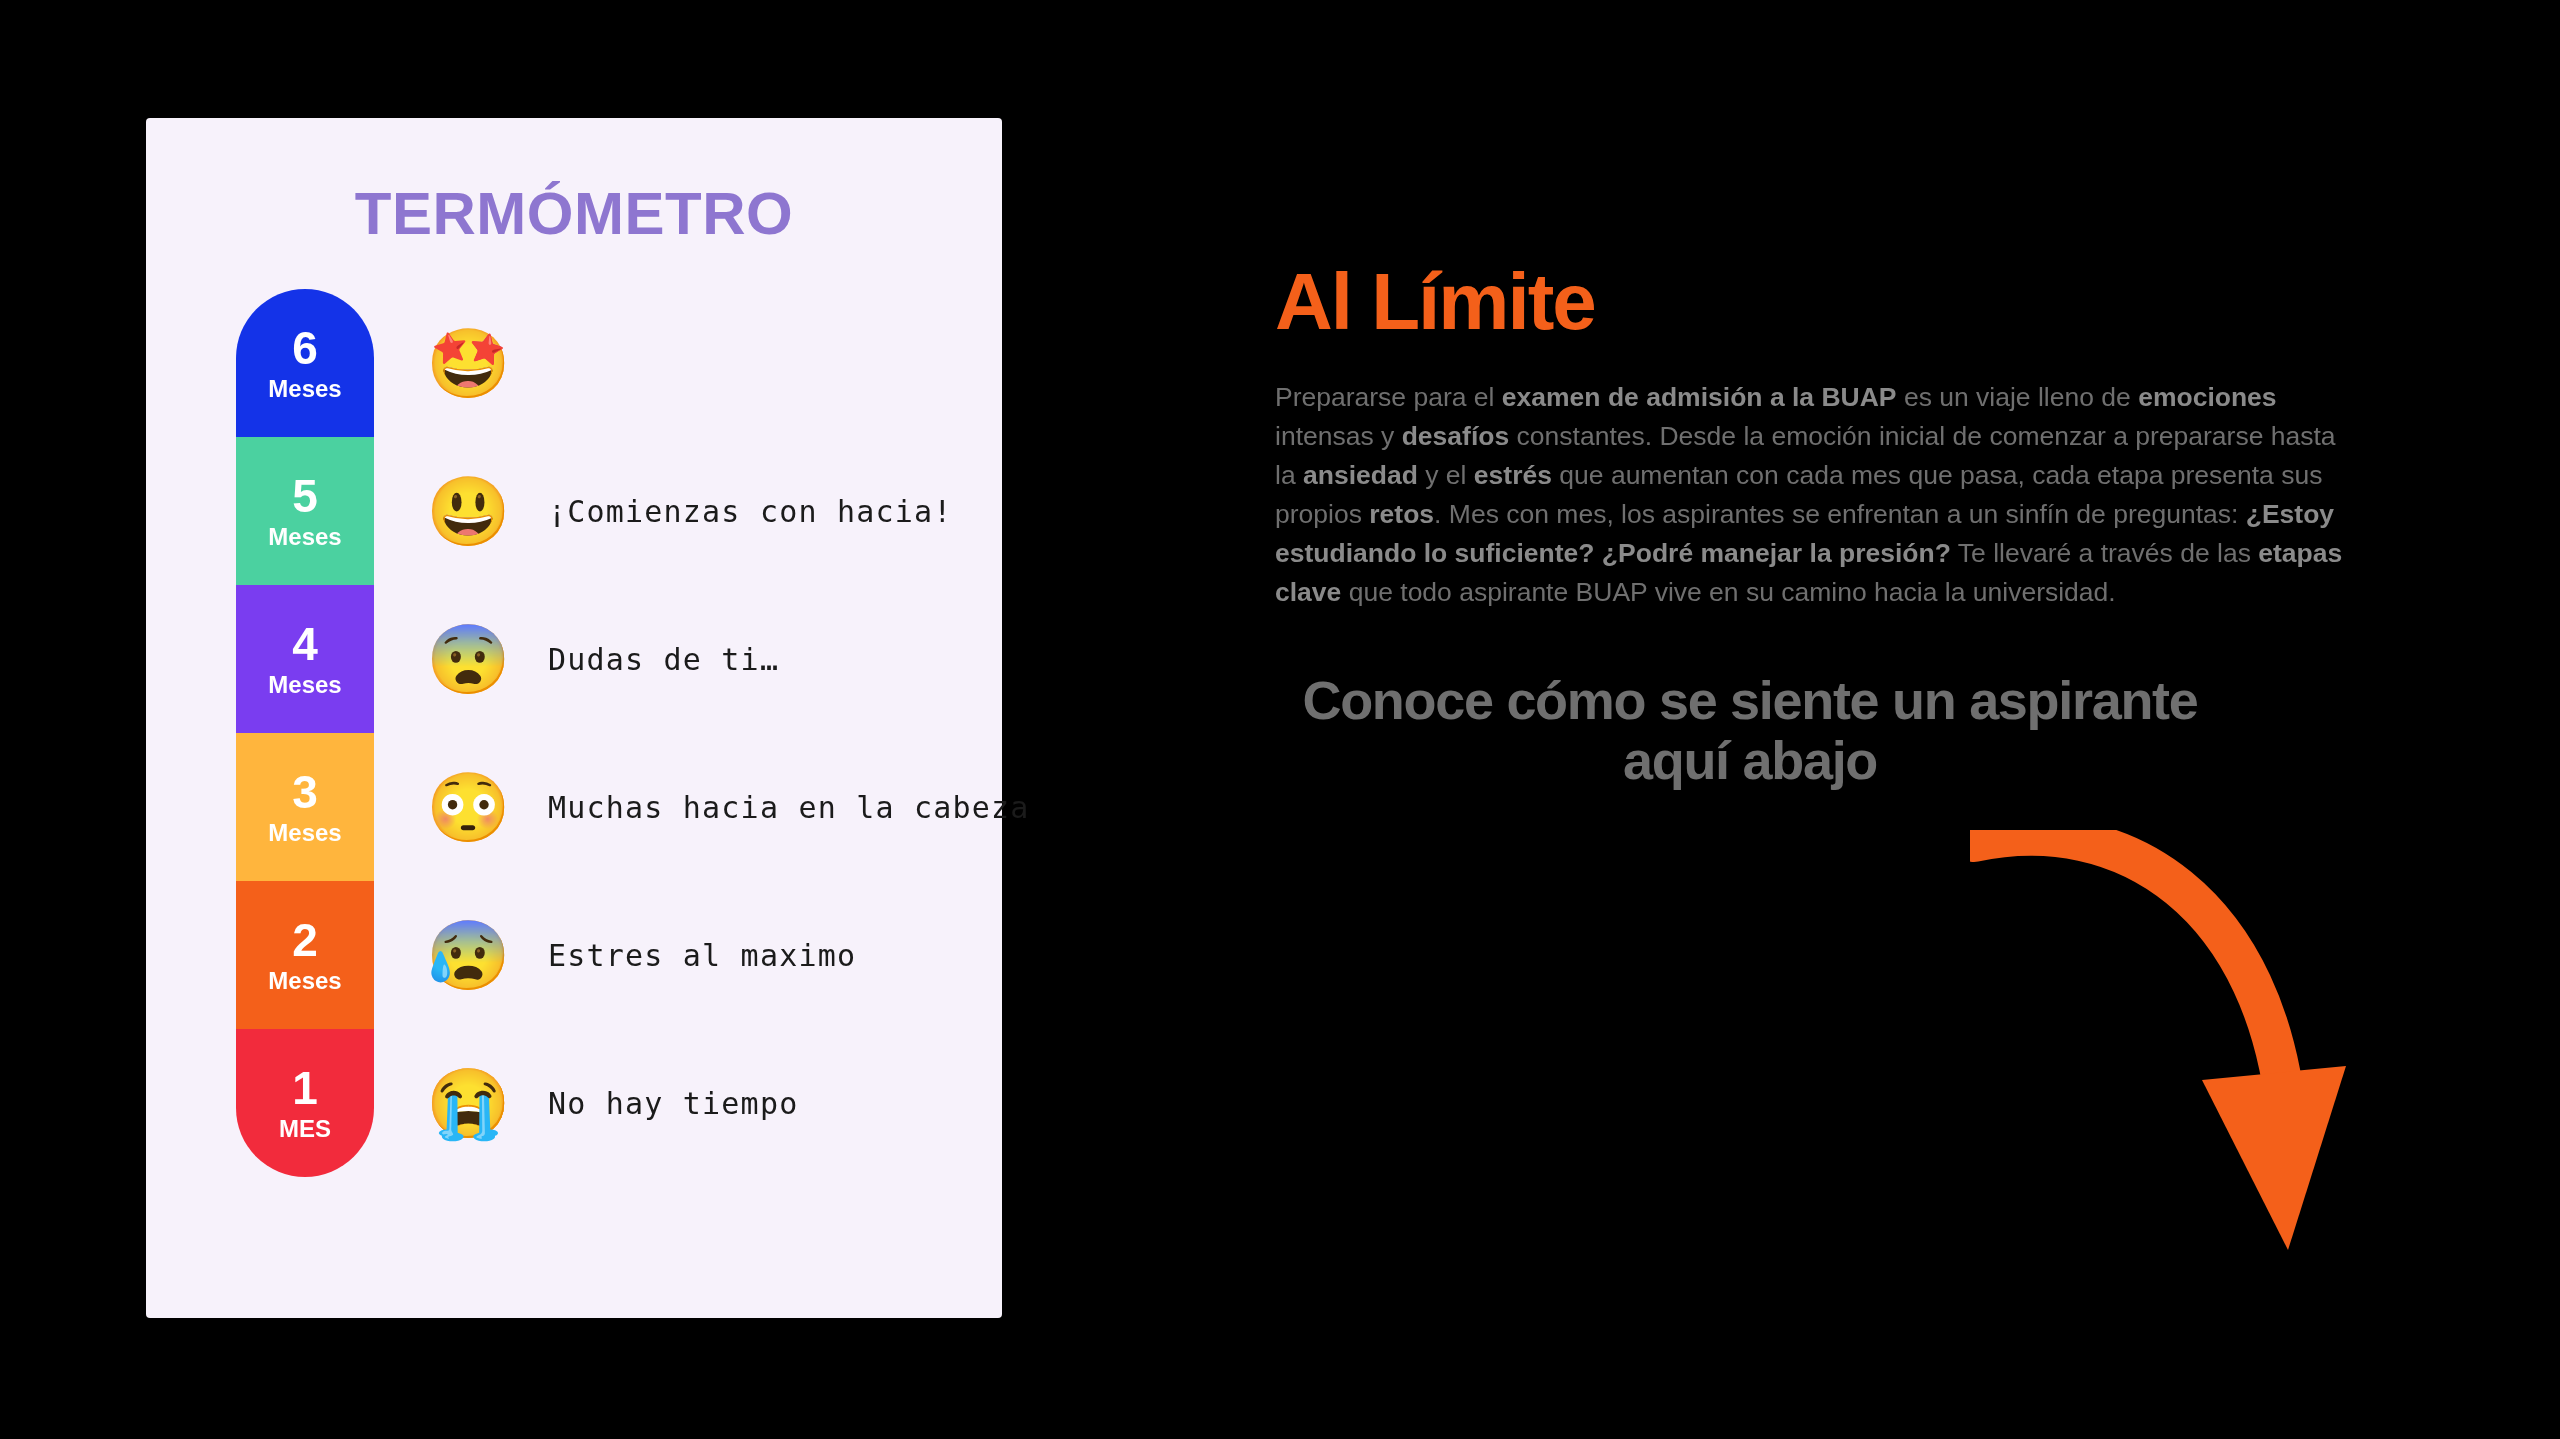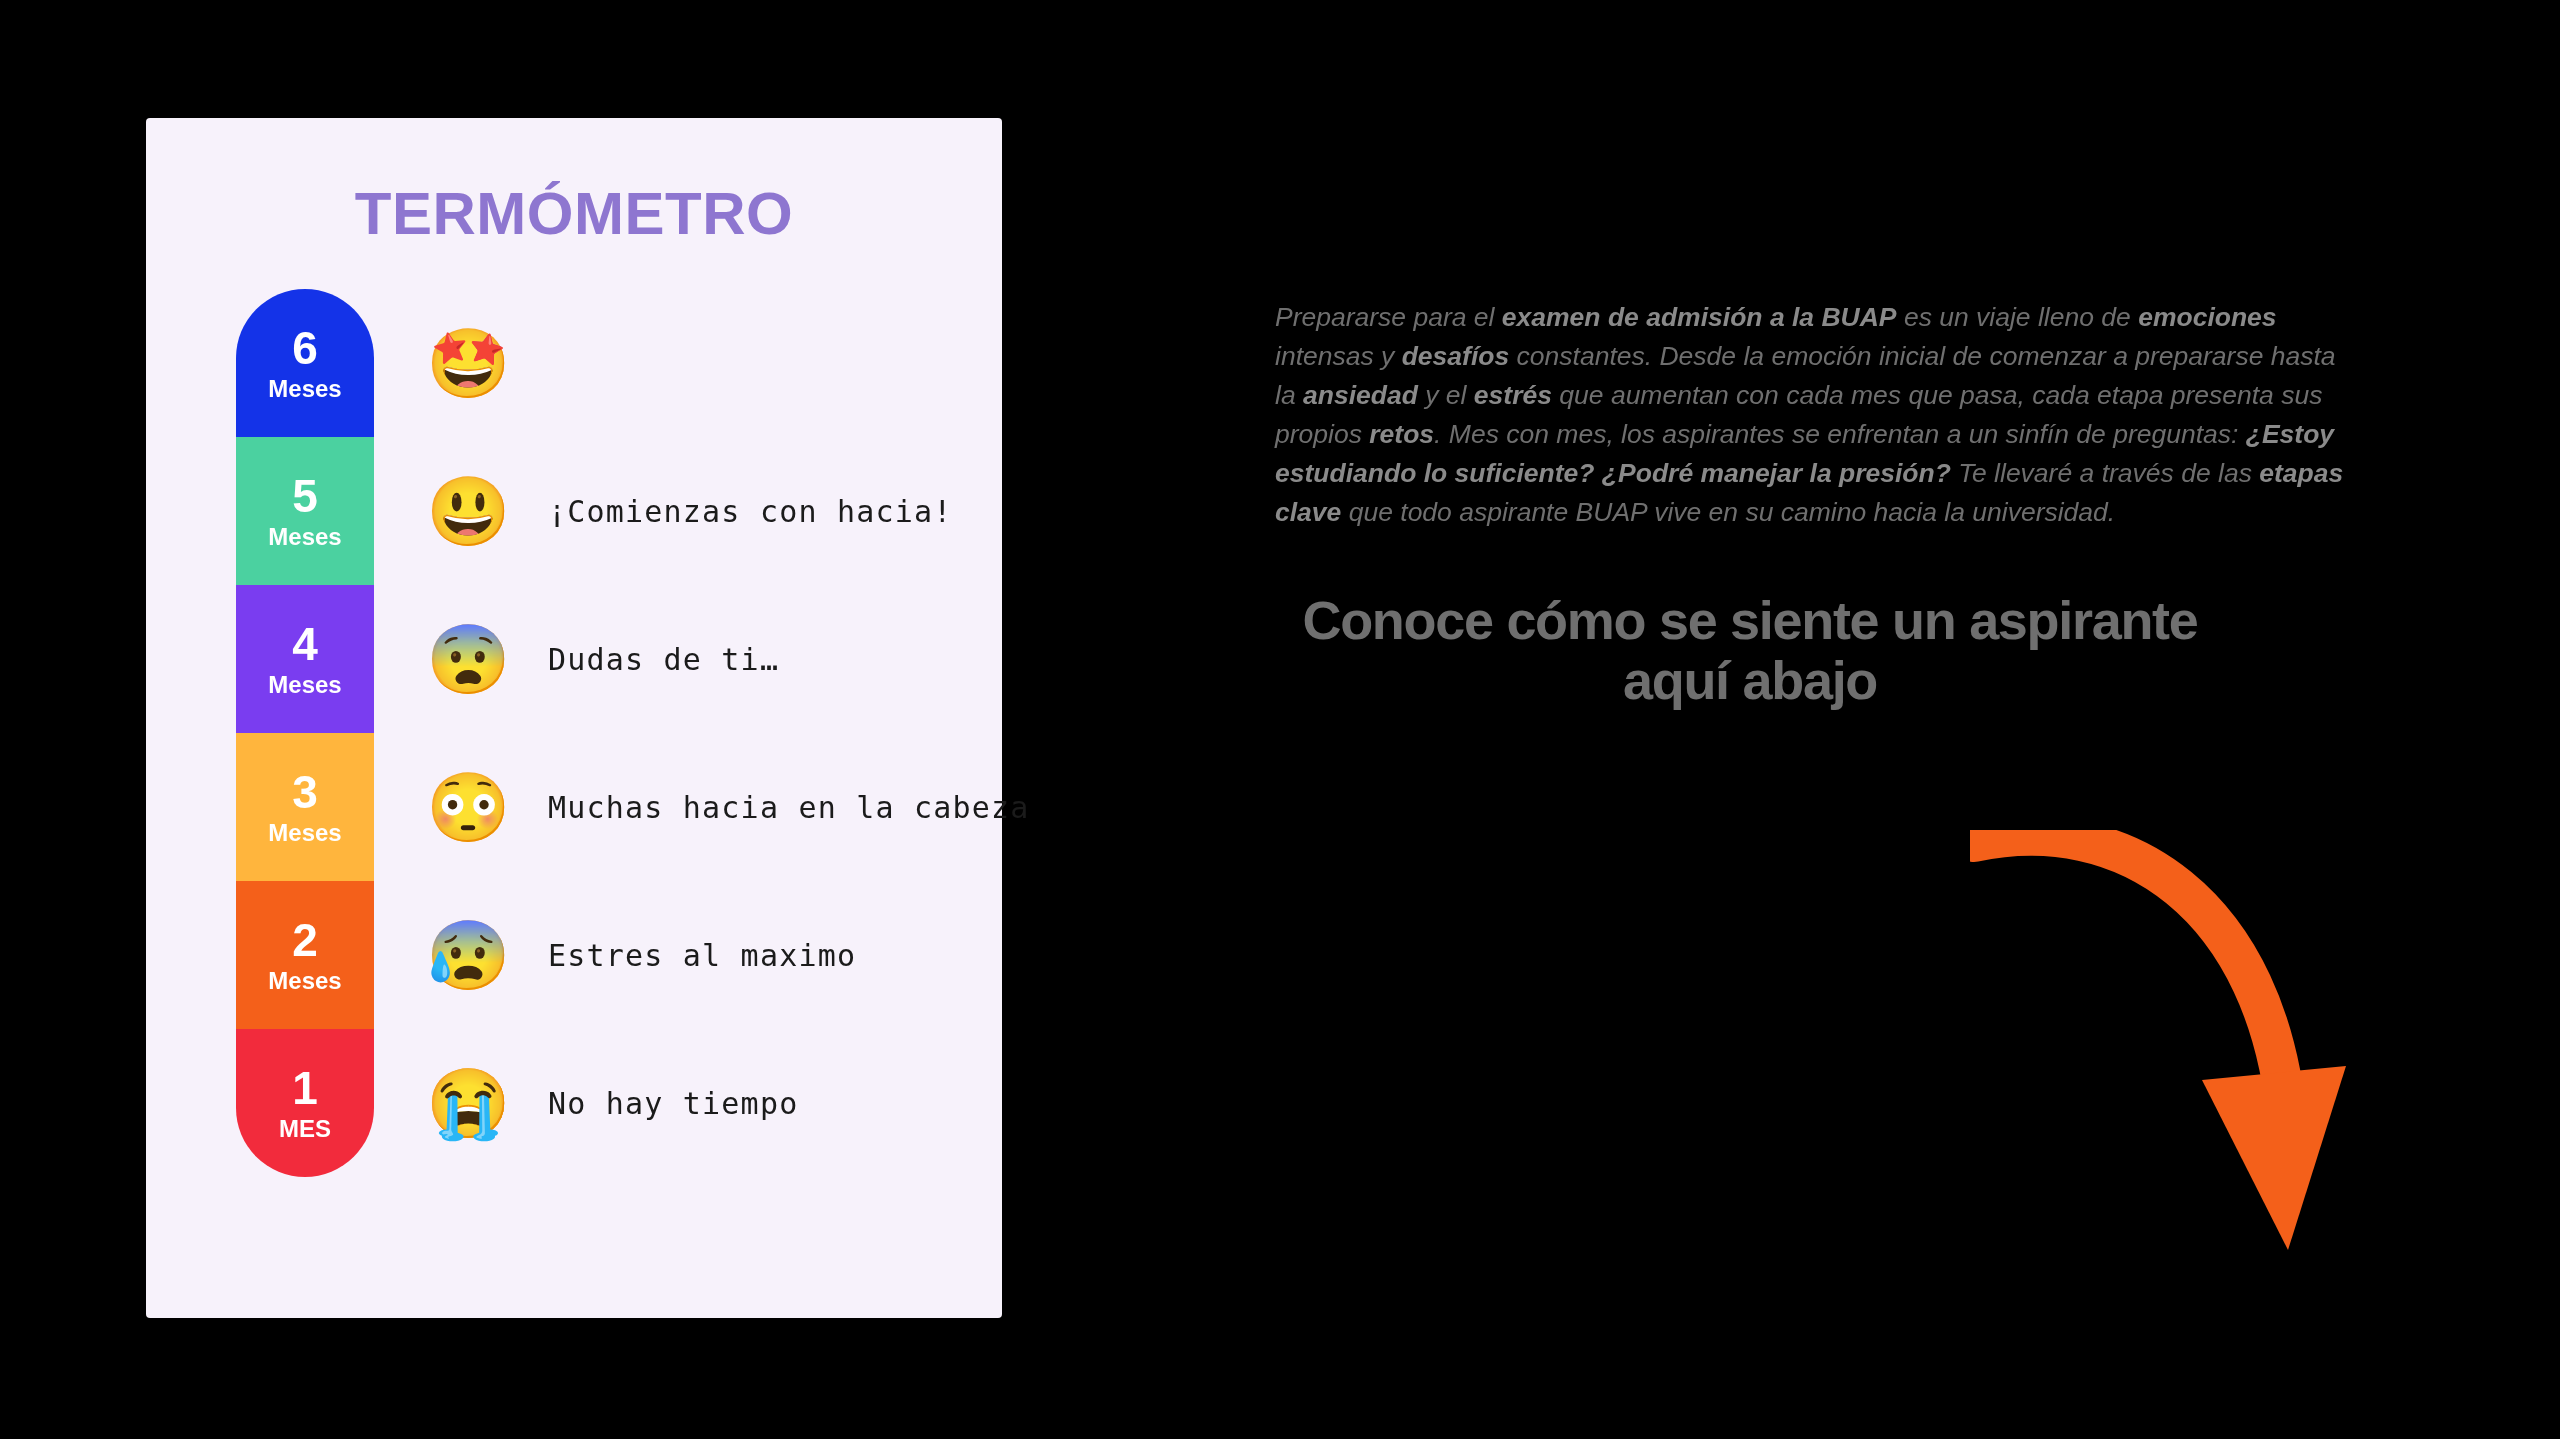--- a/index.html
+++ b/index.html
@@ -119,21 +119,20 @@
     line-height: 1;
   }
 
   .paragraph {
     margin-top: 36px;
     color: #6f6f6f;
     font-size: 26.5px;
     line-height: 1.47;
     width: 1085px;
     text-align: left;
-    font-style: italic;
   }
   .paragraph b { color: #8a8a8a; font-weight: bold; }
 
   .subhead {
     margin-top: 58px;
     color: #6f6f6f;
     font-family: "Liberation Sans", sans-serif;
     font-weight: bold;
     font-size: 54px;
     letter-spacing: -1.3px;
@@ -212,20 +211,21 @@
           <div class="unit">MES</div>
         </div>
         <div class="emoji">😭</div>
         <div class="row-label">No hay tiempo</div>
       </div>
 
     </div>
   </div>
 
   <div class="right">
+    <div class="headline">Al Límite</div>
     <div class="paragraph">Prepararse para el <b>examen de admisión a la BUAP</b> es un viaje lleno de <b>emociones</b> intensas y <b>desafíos</b> constantes. Desde la emoción inicial de comenzar a prepararse hasta la <b>ansiedad</b> y el <b>estrés</b> que aumentan con cada mes que pasa, cada etapa presenta sus propios <b>retos</b>. Mes con mes, los aspirantes se enfrentan a un sinfín de preguntas: <b>¿Estoy estudiando lo suficiente? ¿Podré manejar la presión?</b> Te llevaré a través de las <b>etapas clave</b> que todo aspirante BUAP vive en su camino hacia la universidad.</div>
     <div class="subhead">
       <span>Conoce cómo se siente un</span>
       <span>aspirante aquí abajo</span>
     </div>
   </div>
 
   <svg class="arrow" viewBox="0 0 380 450">
     <path d="M4 12 C 150 -20, 300 70, 318 300" stroke="#f4601a" stroke-width="40" fill="none" stroke-linecap="round"></path>
     <path d="M232 250 L 318 420 L 376 236 Z" fill="#f4601a"></path>

